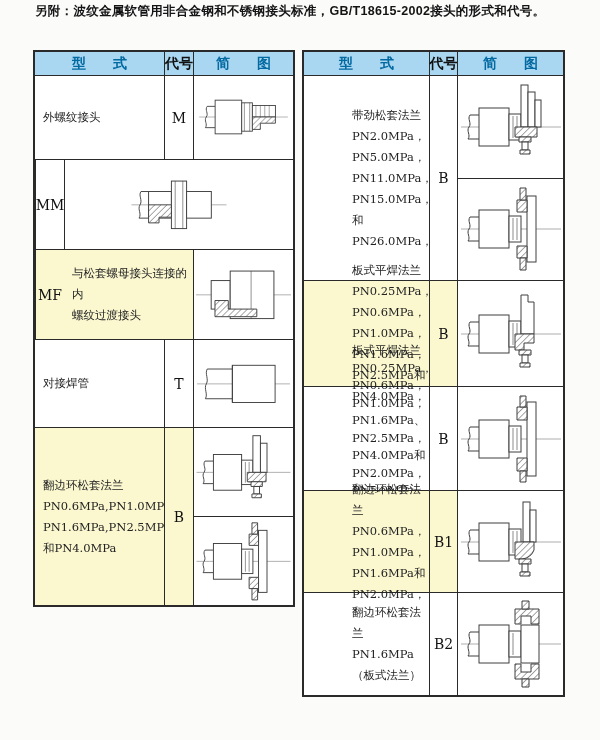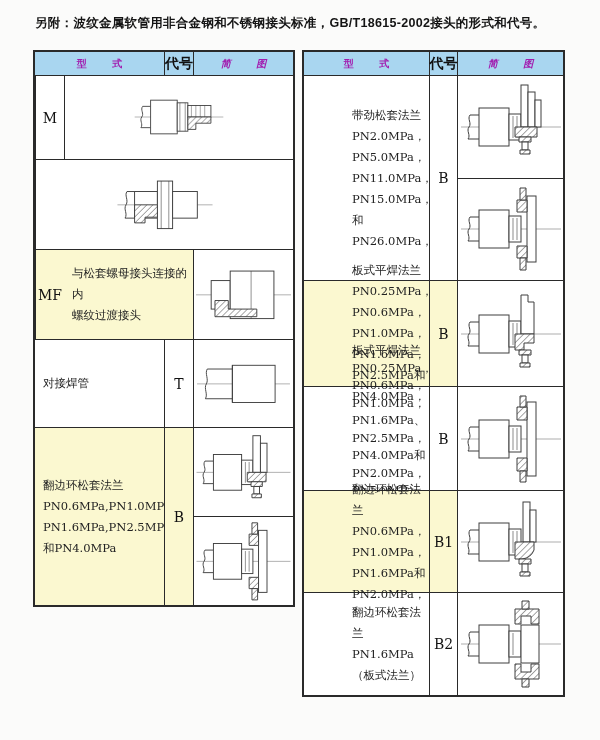--- a/index.html
+++ b/index.html
@@ -4,56 +4,56 @@
 <style>
   html,body{margin:0;padding:0;}
   body{
     width:600px;height:740px;position:relative;
     background:#fbfbfa;
     font-family:"DejaVu Serif","Liberation Serif",serif;
     color:#1d1d1d;
     overflow:hidden;
   }
   .title{
-    position:absolute;left:35px;top:15px;width:540px;
+    position:absolute;left:35px;top:3px;width:540px;
     font-family:"Liberation Sans","DejaVu Sans",sans-serif;
     font-weight:bold;font-size:12.5px;letter-spacing:.3px;color:#141414;
   }
   .tbl{
     position:absolute;top:50px;
     border:2px solid #2a2a2a;background:#fff;
     box-sizing:border-box;
   }
   #tbl-left{left:33px;width:262px;}
   #tbl-right{left:302px;width:263px;}
   .row{display:flex;box-sizing:border-box;}
   .row + .row{border-top:1.5px solid #2a2a2a;}
   .hrow{background:#a9d6f0;}
   .hcell{
     display:flex;align-items:center;justify-content:center;
     box-sizing:border-box;
-    font-size:10px;font-weight:bold;color:#a21caf;
+    font-size:14px;font-weight:bold;color:#0369a1;
     word-spacing:22px;white-space:pre;
   }
   .cell{box-sizing:border-box;min-width:0;}
   .c-type{
     display:flex;align-items:center;
     padding:4px 3px 4px 8px;
     font-size:11.5px;line-height:21px;
     white-space:pre-line;color:#222;
   }
   .c-type.compact{line-height:17.5px;font-size:11.5px;}
   .c-code{
     border-left:1.5px solid #2a2a2a;
     display:flex;align-items:center;justify-content:center;
     font-size:14px;color:#111;
   }
   .c-diag{
     border-left:1.5px solid #2a2a2a;
-    flex:1 1 auto;display:flex;flex-direction:column;min-width:0;font-style:italic;
+    flex:1 1 auto;display:flex;flex-direction:column;min-width:0;
   }
   .sub{flex:1 1 0;display:flex;align-items:center;justify-content:center;overflow:hidden;}
   .sub + .sub{border-top:1.5px solid #2a2a2a;}
   .hl{background:#fbf8d0;}
   #tbl-left  .c-type{flex:0 0 129px;}
   #tbl-left  .c-code{flex:0 0 29px;}
   #tbl-right .c-type{flex:0 0 125px;padding-left:48px;}
   #tbl-right .c-code{flex:0 0 28px;}
   .c-diag svg{display:block;max-height:94%;}
 </style>
@@ -63,20 +63,21 @@
 <div class="title">另附：波纹金属软管用非合金钢和不锈钢接头标准，GB/T18615-2002接头的形式和代号。</div>
 
 <div class="tbl" id="tbl-left">
   <div class="row hrow" style="height:23px">
     <div class="hcell cell" style="flex:0 0 129px">型 式</div>
     <div class="hcell cell c-code">代号</div>
     <div class="hcell cell c-diag" style="justify-content:center;align-items:center;flex-direction:row">简 图</div>
   </div>
 
   <div class="row" style="height:84px">
+    <div class="cell c-type">外螺纹接头</div>
     <div class="cell c-code">M</div>
     <div class="cell c-diag">
         <div class="sub">
           <svg width="104" height="88" viewBox="0 0 104 88" xmlns="http://www.w3.org/2000/svg">
             <defs>
               <pattern id="h0" width="4.5" height="4.5" patternUnits="userSpaceOnUse" patternTransform="rotate(45)">
                 <rect width="4.5" height="4.5" fill="#fff"></rect>
                 <line x1="0" y1="0" x2="0" y2="4.5" stroke="#5a5a5a" stroke-width="1.1"></line>
               </pattern>
             </defs>
@@ -92,20 +93,21 @@
             <line x1="76" y1="31" x2="76" y2="44" stroke="#3e3e3e" stroke-width="0.5"></line>
             <line x1="81" y1="31" x2="81" y2="44" stroke="#3e3e3e" stroke-width="0.5"></line>
             <path d="M62,44 h26 v7 h-17 v7 h-9 z" fill="url(#h0)" stroke="#3e3e3e" stroke-width="1"></path>
           </svg>
         </div>
       </div>
   </div>
 
 
   <div class="row" style="height:90px">
+    <div class="cell c-code">MM</div>
     <div class="cell c-diag">
         <div class="sub">
           <svg width="104" height="88" viewBox="0 0 104 88" xmlns="http://www.w3.org/2000/svg">
             <defs>
               <pattern id="h2" width="4.5" height="4.5" patternUnits="userSpaceOnUse" patternTransform="rotate(45)">
                 <rect width="4.5" height="4.5" fill="#fff"></rect>
                 <line x1="0" y1="0" x2="0" y2="4.5" stroke="#5a5a5a" stroke-width="1.1"></line>
               </pattern>
             </defs>
             <line x1="2" y1="44" x2="102" y2="44" stroke="#8a8a8a" stroke-width="0.7"></line>

